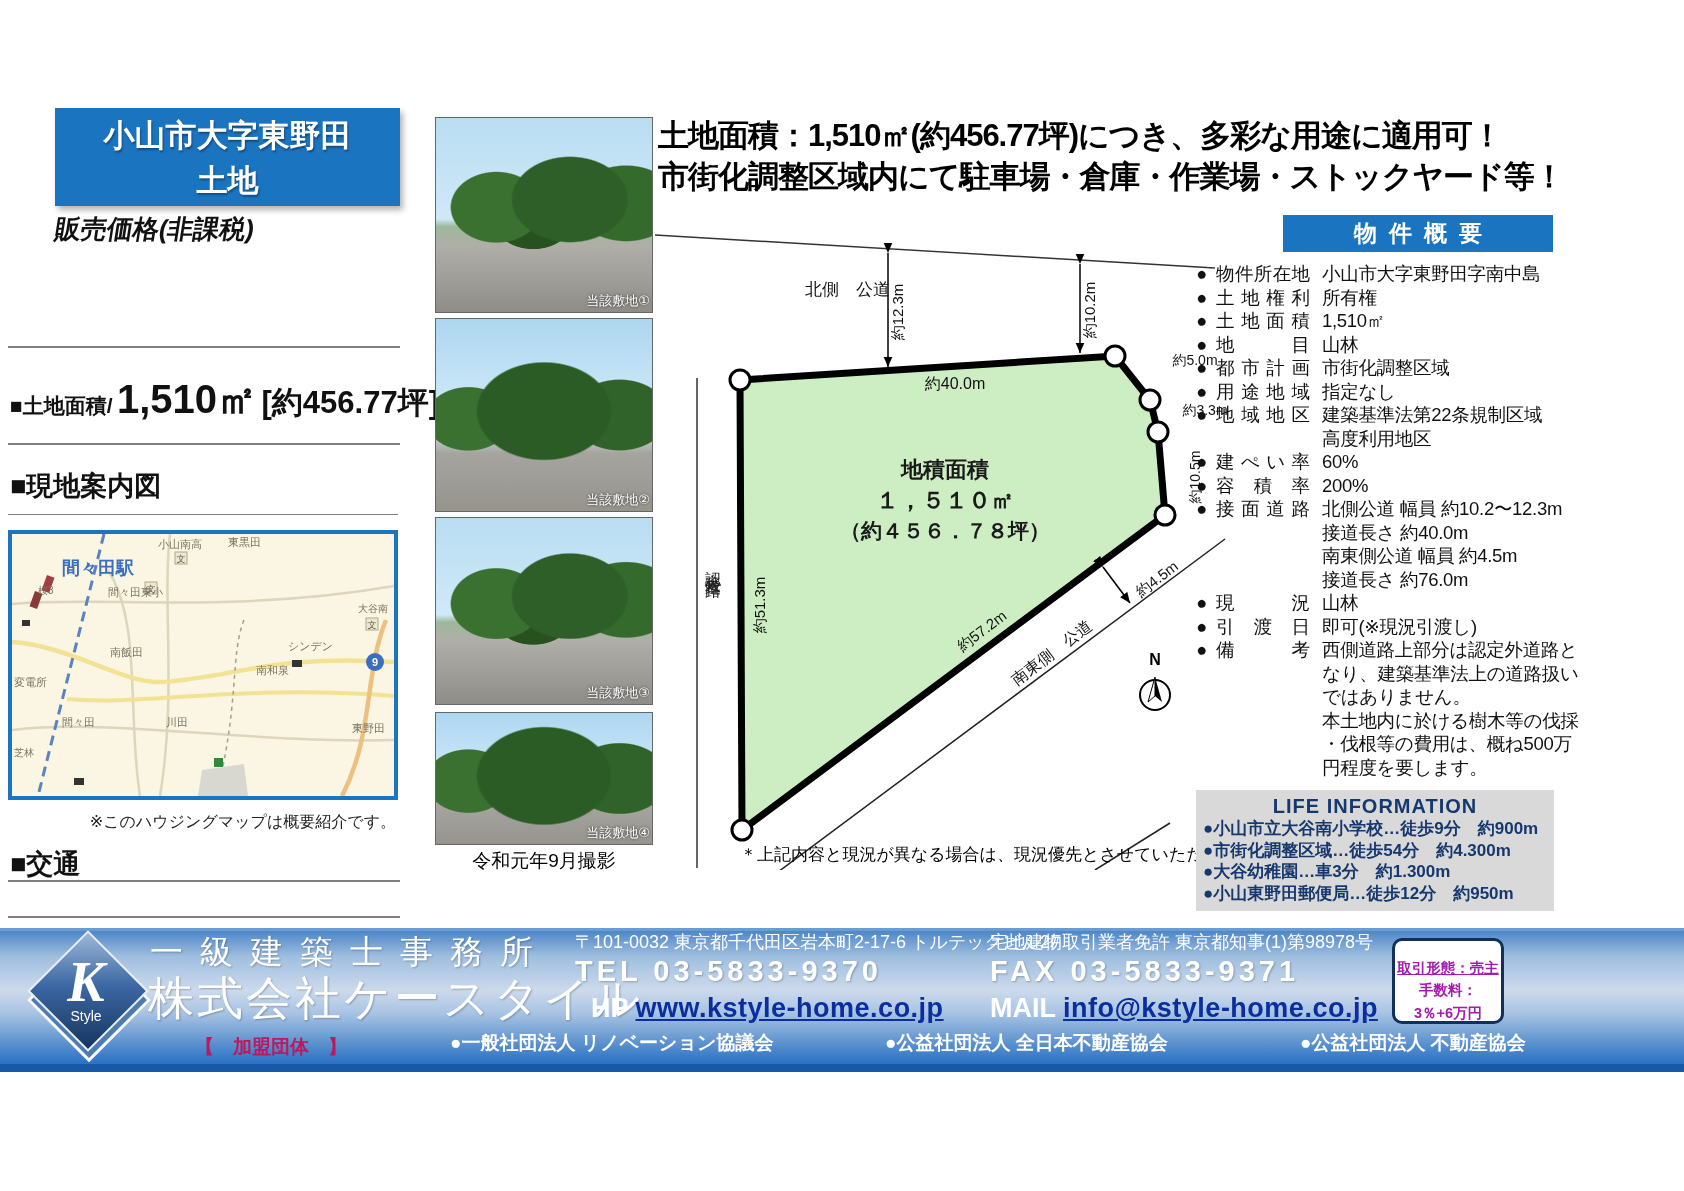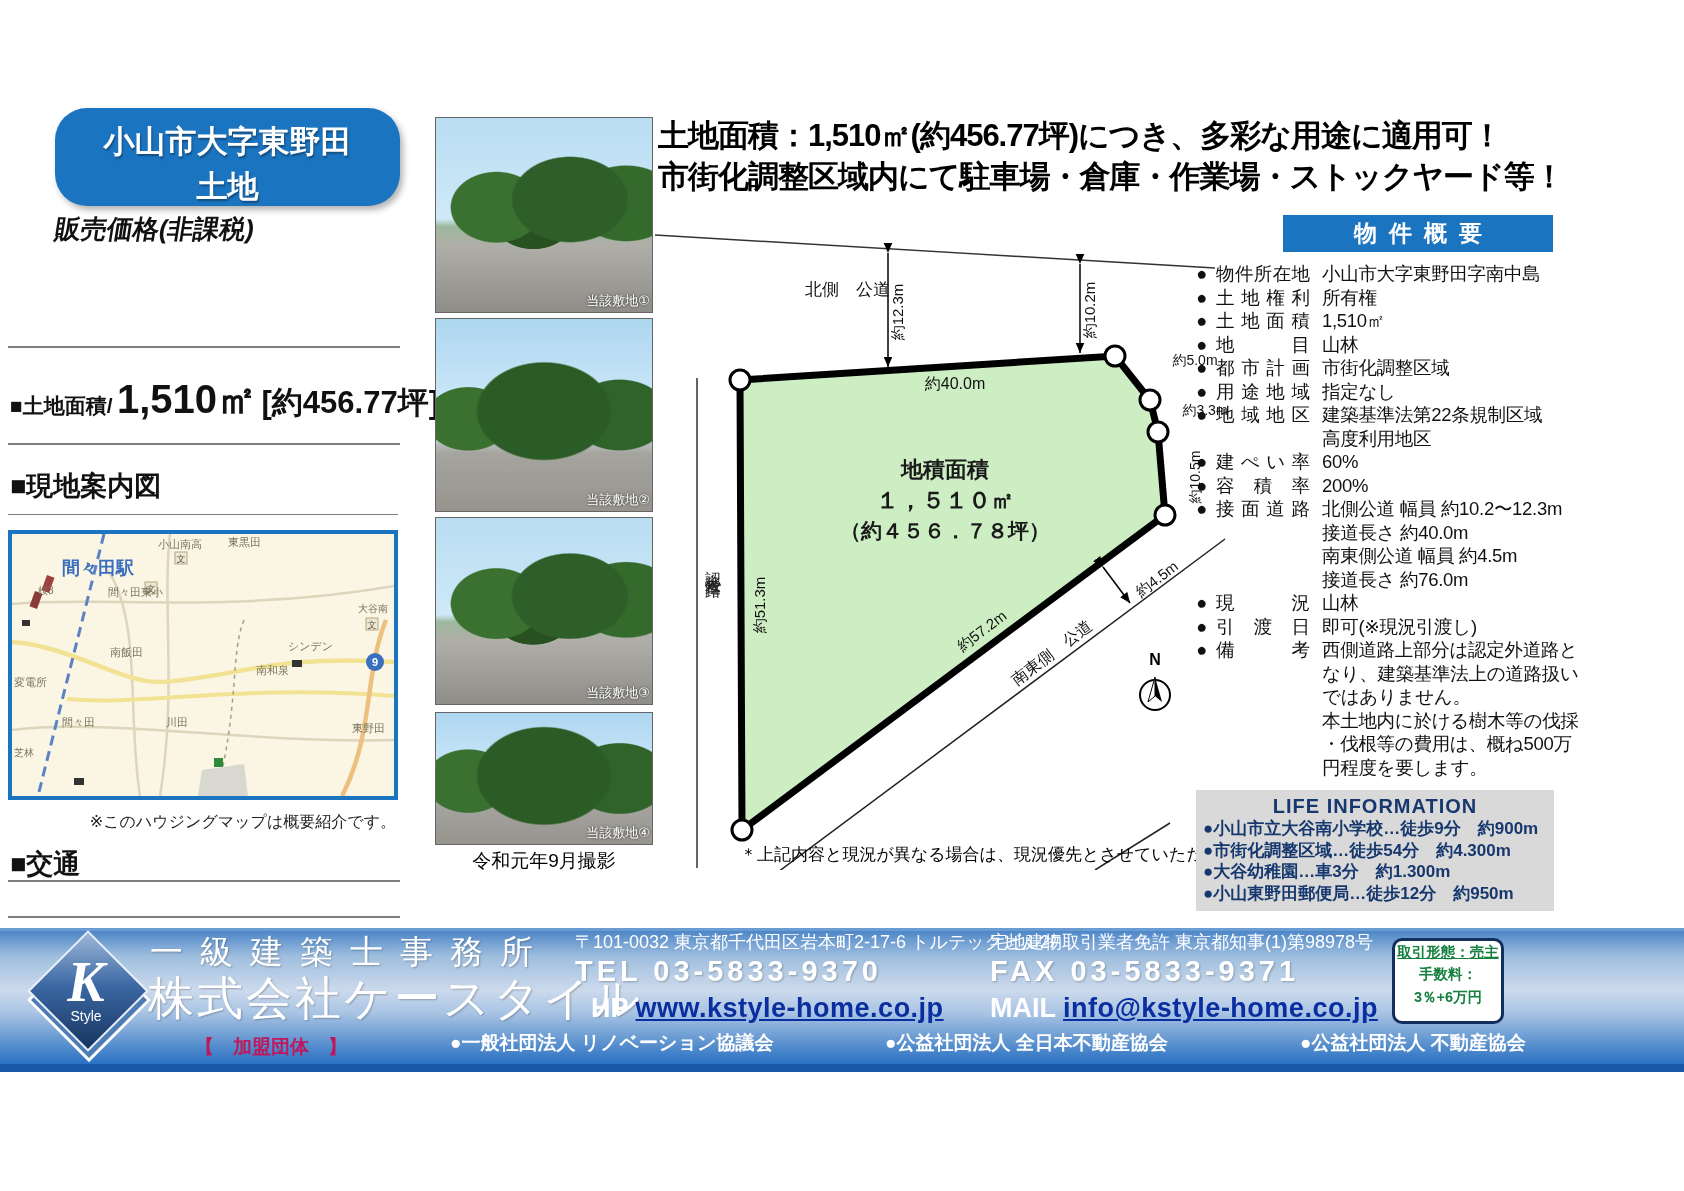--- a/index.html
+++ b/index.html
@@ -2,23 +2,23 @@
 <html><head>
 <meta charset="utf-8">
 <style>
   html,body{margin:0;padding:0;background:#fff;}
   .canvas{position:relative;width:1684px;height:1191px;background:#fff;overflow:hidden;
           font-family:"Liberation Sans","DejaVu Sans",sans-serif;color:#111;}
   .abs{position:absolute;}
 
   
   .title-box{left:55px;top:108px;width:345px;height:98px;background:#1b74c0;color:#fff;
-             font-weight:bold;font-size:31px;text-align:center;line-height:1.45;padding-top:12px;
+             font-weight:bold;font-size:31px;text-align:center;line-height:1.45;padding-top:6px;
              box-sizing:border-box;box-shadow:3px 4px 6px rgba(0,0,0,.30);
-             text-shadow:1px 2px 2px rgba(0,0,0,.35);border-radius:32px;}
+             text-shadow:1px 2px 2px rgba(0,0,0,.35);}
   .price-label{left:55px;top:212px;font-size:26px;font-weight:bold;}
   .price-label span{display:inline-block;transform:skewX(-9deg);}
   .price-unit{left:90px;top:246px;width:310px;text-align:right;font-size:66px;font-weight:bold;}
   .hr{background:#7f7f7f;height:2px;}
   .area-row{left:10px;top:372px;width:392px;white-space:nowrap;}
   .area-prefix{font-size:21px;font-weight:bold;}
   .area-value{font-size:40px;font-weight:bold;}
   .area-tsubo{font-size:31px;font-weight:bold;}
   .sec-head{font-size:27px;font-weight:bold;}
   .map-box{left:8px;top:530px;width:390px;height:270px;border:4px solid #1b74c0;box-sizing:border-box;background:#fbf5e3;}
@@ -94,22 +94,22 @@
   .f-license{left:990px;top:930px;color:#fff;font-size:18px;white-space:nowrap;}
   .f-tel,.f-fax{color:#fff;font-size:29px;font-weight:bold;letter-spacing:4px;white-space:nowrap;
                text-shadow:1px 1px 2px rgba(0,0,0,.25);}
   .f-tel{left:575px;top:955px;}
   .f-fax{left:990px;top:955px;}
   .f-hp,.f-mail{color:#fff;font-size:27px;font-weight:bold;white-space:nowrap;}
   .f-hp{left:575px;top:993px;margin-left:16px;}
   .f-mail{left:990px;top:993px;}
   .f-link{color:#0a2ea0;text-decoration:underline;letter-spacing:0.5px;}
   .deal-box{left:1392px;top:938px;width:112px;height:86px;background:#fff;border:3px solid #12305e;
-            border-radius:10px;color:#15803d;text-align:center;font-size:14.5px;font-weight:bold;
-            padding-top:0;box-sizing:border-box;line-height:1.55;}
+            border-radius:10px;color:#a21caf;text-align:center;font-size:14.5px;font-weight:bold;
+            padding-top:16px;box-sizing:border-box;line-height:1.55;}
   .deal-box .u{text-decoration:underline;}
   .member-label{left:195px;top:1034px;color:#be185d;font-size:19px;font-weight:bold;white-space:nowrap;}
   .member{color:#fff;font-size:19px;font-weight:bold;top:1030px;white-space:nowrap;}
   .m1{left:450px;} .m2{left:885px;} .m3{left:1300px;}
 </style>
 </head>
 <body>
 
 <div class="canvas">
 

